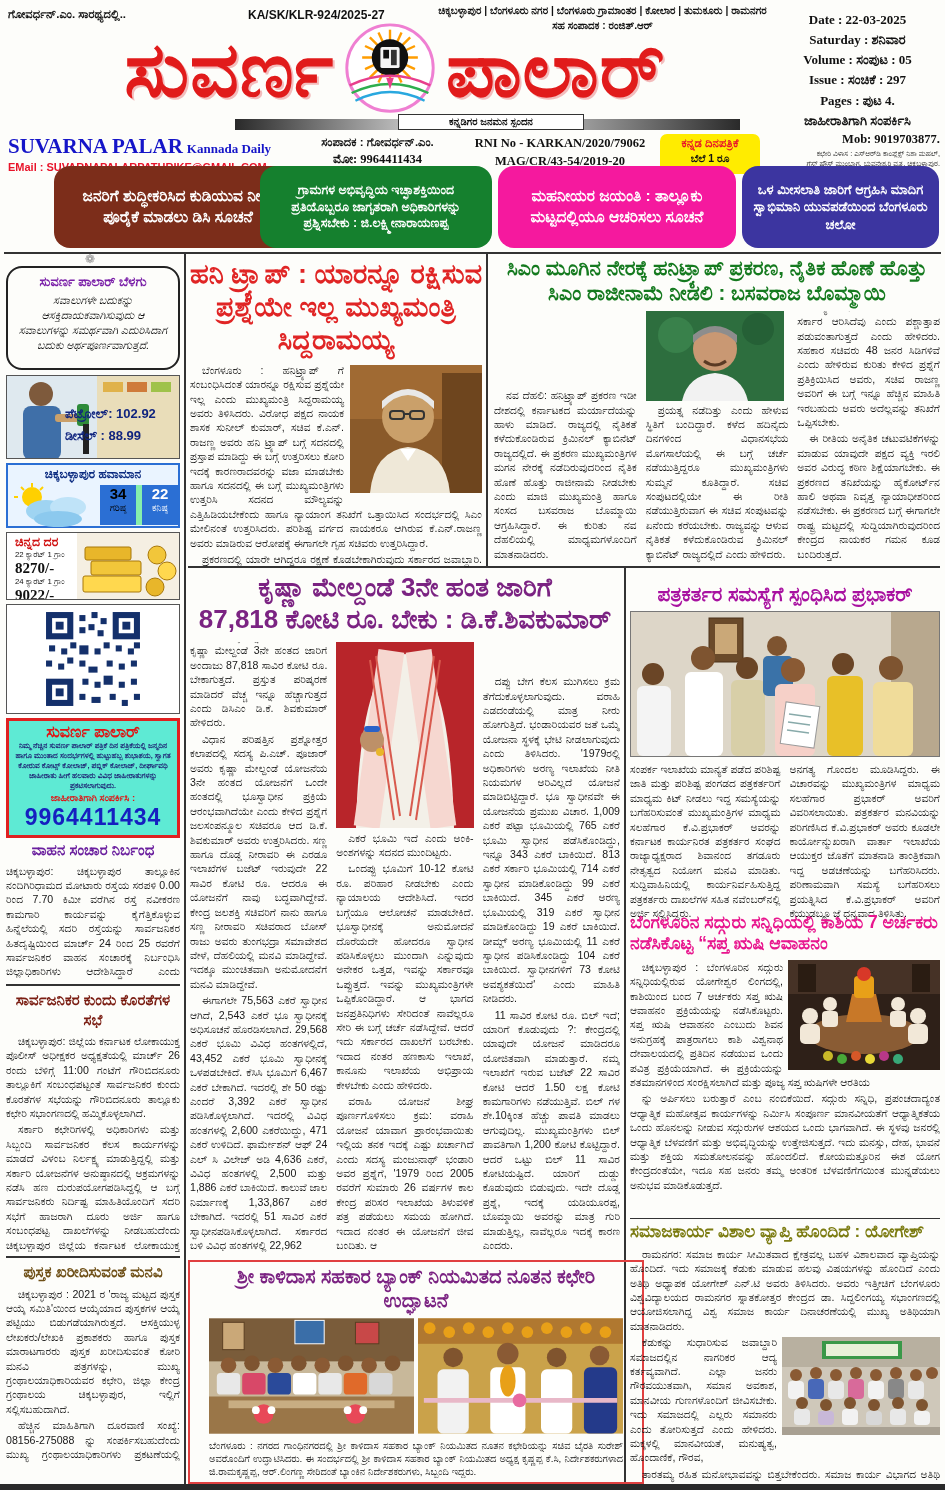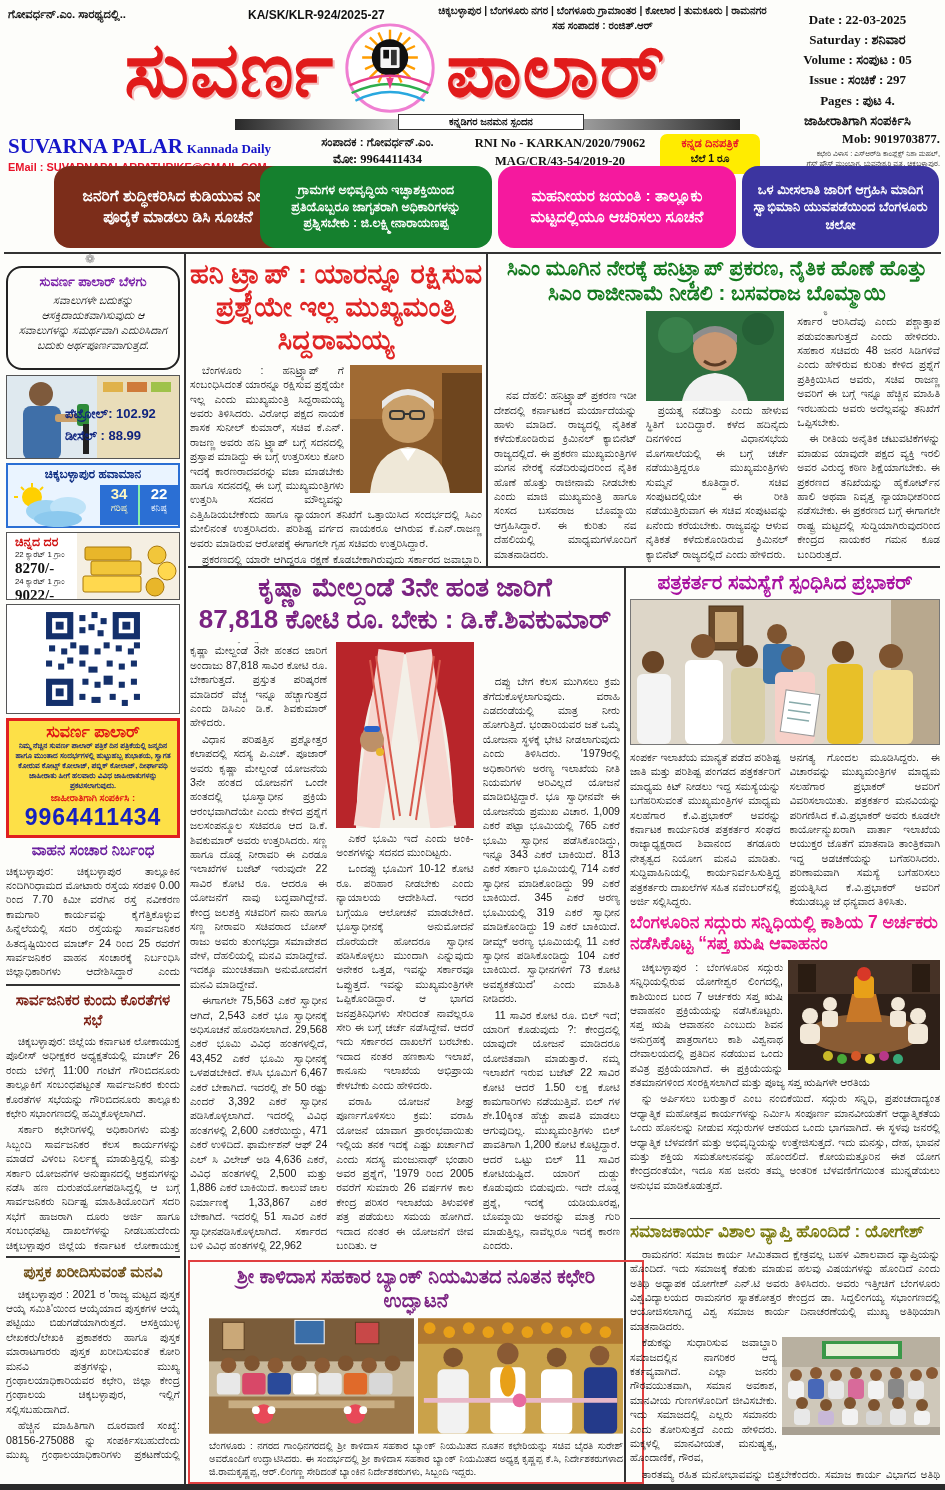--- a/index.html
+++ b/index.html
@@ -152,21 +152,21 @@
           <line x1="20" y1="0" x2="20" y2="4"></line>
           <line x1="6" y1="14" x2="2" y2="14"></line>
           <line x1="9" y1="4" x2="12" y2="7"></line>
           <line x1="31" y1="4" x2="28" y2="7"></line>
         </g>
       <ellipse cx="34" cy="28" rx="20" ry="11" fill="#9fd4f2"></ellipse>
       <ellipse cx="56" cy="24" rx="18" ry="10" fill="#bfe3f8"></ellipse>
       <ellipse cx="46" cy="36" rx="24" ry="8" fill="#8cc9ee"></ellipse>
     </svg>
     <div class="abs" style="left:92px;top:20px;width:78px;height:40px;background:#2b6fd4;display:flex;">
-      <div style="flex:1;border-right:2px solid #86efac;color:#fef9c3;text-align:center;">
+      <div style="flex:1;border-right:6px solid #86efac;color:#000000;text-align:center;">
         <div class="bold" style="font-size:15px;">34</div>
         <div style="font-size:9.5px;">ಗರಿಷ್ಠ</div>
       </div>
       <div style="flex:1;color:#fff;text-align:center;">
         <div class="bold" style="font-size:15px;">22</div>
         <div style="font-size:9.5px;">ಕನಿಷ್ಠ</div>
       </div>
     </div>
   </div>
 
@@ -230,21 +230,21 @@
           <rect x="29" y="23" width="2" height="2"></rect>
         <rect x="12" y="28" width="2" height="2"></rect>
           <rect x="16" y="29" width="3" height="2"></rect>
           <rect x="22" y="28" width="2" height="2"></rect>
         <rect x="26" y="30" width="2" height="2"></rect>
           <rect x="30" y="28" width="2" height="2"></rect>
       </g>
     </svg>
   </div>
 
-  <div class="abs boxed c" style="left:6px;top:718px;width:174px;height:120px;border:3px solid #e02020;background:#fde047;padding:2px 6px;">
+  <div class="abs boxed c" style="left:6px;top:718px;width:174px;height:120px;border:3px solid #e02020;background:#5eead4;padding:2px 6px;">
     <div class="bold" style="color:#e01414;font-size:16px;">ಸುವರ್ಣ ಪಾಲಾರ್</div>
     <div class="bold" style="color:#202a78;font-size:7.4px;line-height:1.35;">ನಿಮ್ಮ ನೆಚ್ಚಿನ ಸುವರ್ಣ ಪಾಲಾರ್ ಪತ್ರಿಕೆ ದಿನ ಪತ್ರಿಕೆಯಲ್ಲಿ ಜನ್ಮದಿನ ಹಾಗೂ ಮುಂತಾದ ಸಂದರ್ಭಗಳಲ್ಲಿ ಹುಟ್ಟುಹಬ್ಬ ಶುಭಾಶಯ, ಸ್ವಾಗತ ಕೋರುವ ಕೋಟ್ಸ್ ಕೋಲಾಜ್, ಪಬ್ಲಿಕ್ ಕೋಲಾಜ್, ದೀರ್ಘಾವಧಿ ಜಾಹೀರಾತು ಹೀಗೆ ಹಲವಾರು ವಿವಿಧ ಜಾಹೀರಾತುಗಳನ್ನು ಪ್ರಕಟಿಸಲಾಗುವುದು.</div>
     <div class="bold" style="color:#e01414;font-size:9.5px;margin-top:1px;">ಜಾಹೀರಾತಿಗಾಗಿ ಸಂಪರ್ಕಿಸಿ :</div>
     <div class="bold" style="color:#1520c0;font-size:23px;letter-spacing:1px;">9964411434</div>
   </div>
 
   <div class="abs" style="left:6px;top:840px;width:174px;">
     <div class="sb-head" style="color:#6a1f9e;">ವಾಹನ ಸಂಚಾರ ನಿರ್ಬಂಧ</div>
     <div class="body-txt j" style="height:118px;margin-top:4px;">ಚಿಕ್ಕಬಳ್ಳಾಪುರ: ಚಿಕ್ಕಬಳ್ಳಾಪುರ ತಾಲ್ಲೂಕಿನ ನಂದಿಗಿರಿಧಾಮದ ಮೋಟಾರು ರಸ್ತೆಯ ಸರಪಳಿ 0.00 ರಿಂದ 7.70 ಕಿಮೀ ವರೆಗಿನ ರಸ್ತೆ ನವೀಕರಣ ಕಾಮಗಾರಿ ಕಾರ್ಯವನ್ನು ಕೈಗೆತ್ತಿಕೊಳ್ಳುವ ಹಿನ್ನೆಲೆಯಲ್ಲಿ ಸದರಿ ರಸ್ತೆಯನ್ನು ಸಾರ್ವಜನಿಕರ ಹಿತದೃಷ್ಟಿಯಿಂದ ಮಾರ್ಚ್ 24 ರಿಂದ 25 ರವರೆಗೆ ಸಾರ್ವಜನಿಕರ ವಾಹನ ಸಂಚಾರಕ್ಕೆ ನಿರ್ಬಂಧಿಸಿ ಜಿಲ್ಲಾಧಿಕಾರಿಗಳು ಆದೇಶಿಸಿದ್ದಾರೆ ಎಂದು ಜಿಲ್ಲಾಧಿಕಾರಿಗಳ ಕಾರ್ಯಾಲಯ ಪ್ರಕಟಣೆಯಲ್ಲಿ ತಿಳಿಸಿದೆ.</div>
   </div>
@@ -423,21 +423,21 @@
             <rect x="170" y="50" width="34" height="68" rx="6" fill="#243a8a"></rect>
         </g>
         <line x1="6" y1="84" x2="204" y2="84" stroke="#e8b8c8" stroke-width="5"></line>
         <circle cx="104" cy="84" r="7" fill="#e86aa0"></circle>
       </svg>
     </div>
     <div class="caption j" style="margin-top:4px;">ಬೆಂಗಳೂರು : ನಗರದ ಗಾಂಧಿನಗರದಲ್ಲಿ ಶ್ರೀ ಕಾಳಿದಾಸ ಸಹಕಾರ ಬ್ಯಾಂಕ್ ನಿಯಮಿತದ ನೂತನ ಕಛೇರಿಯನ್ನು ಸಚಿವ ಬೈರತಿ ಸುರೇಶ್ ಅವರೊಂದಿಗೆ ಉದ್ಘಾಟಿಸಿದರು. ಈ ಸಂದರ್ಭದಲ್ಲಿ ಶ್ರೀ ಕಾಳಿದಾಸ ಸಹಕಾರ ಬ್ಯಾಂಕ್ ನಿಯಮಿತದ ಅಧ್ಯಕ್ಷ ಕೃಷ್ಣಪ್ಪ ಕೆ.ಸಿ, ನಿರ್ದೇಶಕರುಗಳಾದ ಜಿ.ರಾಮಕೃಷ್ಣಪ್ಪ, ಆರ್.ಲಿಂಗಣ್ಣ ಸೇರಿದಂತೆ ಬ್ಯಾಂಕಿನ ನಿರ್ದೇಶಕರುಗಳು, ಸಿಬ್ಬಂದಿ ಇದ್ದರು.</div>
   </div>
 
   <div class="abs" style="left:630px;top:570px;width:310px;">
-    <div class="hl hl-magenta" style="font-size:20px;text-align:center;">ಪತ್ರಕರ್ತರ ಸಮಸ್ಯೆಗೆ ಸ್ಪಂಧಿಸಿದ ಪ್ರಭಾಕರ್</div>
+    <div class="hl hl-magenta" style="font-size:20px;text-align:center;margin-top:12px;">ಪತ್ರಕರ್ತರ ಸಮಸ್ಯೆಗೆ ಸ್ಪಂಧಿಸಿದ ಪ್ರಭಾಕರ್</div>
     <svg class="photo" style="margin-top:5px;border:1px solid #777;" width="308" height="144" viewBox="0 0 308 144">
       <rect width="308" height="144" fill="#ddd6c8"></rect>
       <rect x="78" y="6" width="34" height="44" fill="#6a4a2a" stroke="#4a3018"></rect>
       <rect x="84" y="12" width="22" height="30" fill="#caa878"></rect>
       <rect x="260" y="0" width="48" height="144" fill="#b8a88e"></rect>
       <circle cx="24" cy="120" r="14" fill="#d86a9a"></circle>
         <rect x="14" y="104" width="20" height="14" fill="#e88ab0"></rect>
       <g fill="#2e7a2e">
           <ellipse cx="24" cy="96" rx="16" ry="10"></ellipse>
           <ellipse cx="16" cy="88" rx="8" ry="6"></ellipse>

